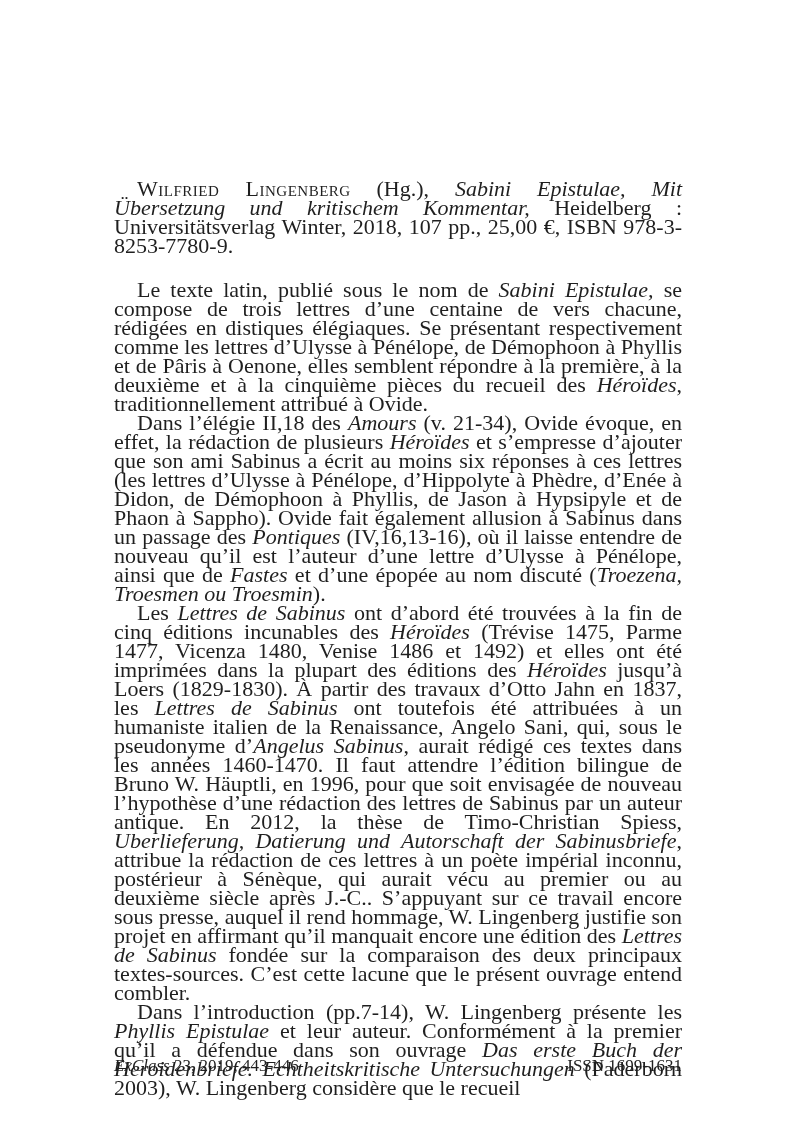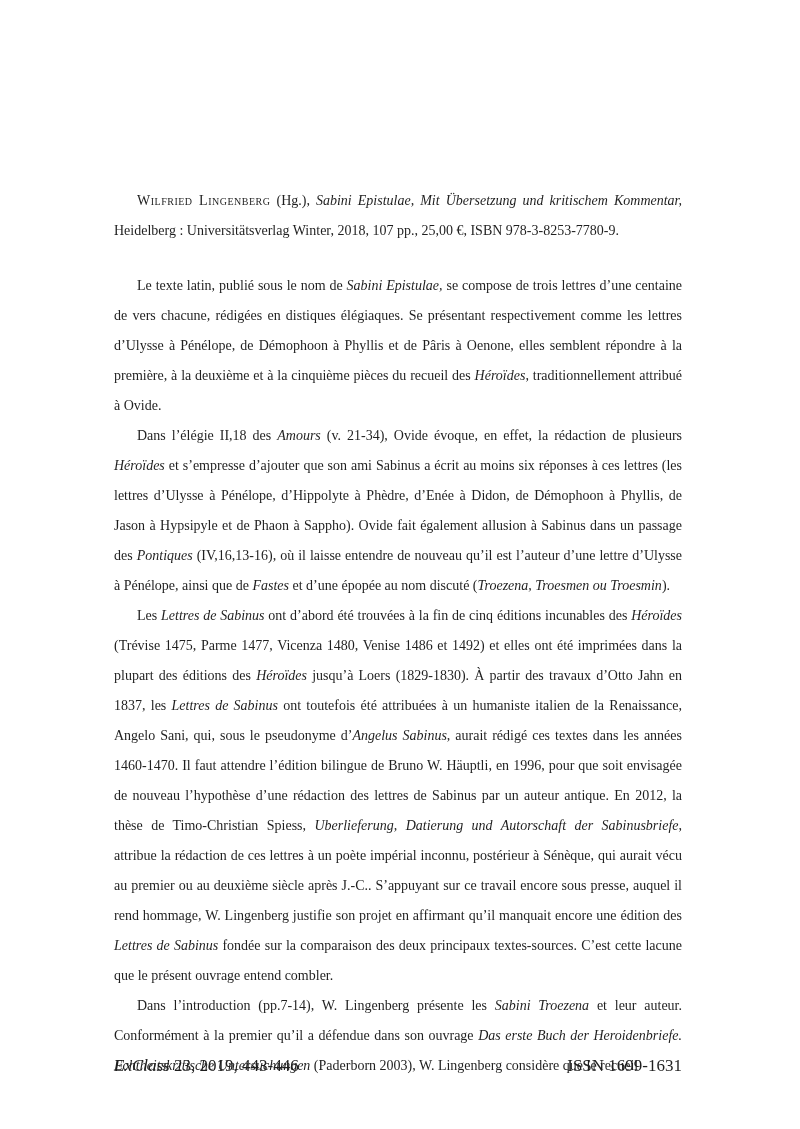--- a/index.html
+++ b/index.html
@@ -12,24 +12,24 @@
     width: 800px;
     height: 1129px;
     background: #ffffff;
     overflow: hidden;
     font-family: "Liberation Serif", serif;
     color: #1f1f1f;
   }
   .content {
     position: absolute;
     left: 114px;
-    top: 186px;
+    top: 179px;
     width: 568px;
-    font-size: 14px;
-    line-height: 30px;
+    font-size: 22px;
+    line-height: 19px;
     text-align: justify;
   }
   .content p {
     margin: 0;
     text-indent: 23px;
   }
   .content p.citation {
     margin-bottom: 25px;
   }
   .run-i {
@@ -53,21 +53,21 @@
 </head>
 <body>
 
 <div class="page">
 
   <div class="content">
     <p class="citation"><span class="run-sc">Wilfried Lingenberg</span><span> (Hg.), </span><span class="run-i">Sabini Epistulae, Mit Übersetzung und kritischem Kommentar,</span><span> Heidelberg : Universitätsverlag Winter, 2018, 107 pp., 25,00 €, ISBN 978-3-8253-7780-9.</span></p>
     <p><span>Le texte latin, publié sous le nom de </span><span class="run-i">Sabini Epistulae,</span><span> se compose de trois lettres d’une centaine de vers chacune, rédigées en distiques élégiaques. Se présentant respectivement comme les lettres d’Ulysse à Pénélope, de Démophoon à Phyllis et de Pâris à Oenone, elles semblent répondre à la première, à la deuxième et à la cinquième pièces du recueil des </span><span class="run-i">Héroïdes</span><span>, traditionnellement attribué à Ovide.</span></p>
     <p><span>Dans l’élégie II,18 des </span><span class="run-i">Amours</span><span> (v. 21-34), Ovide évoque, en effet, la rédaction de plusieurs </span><span class="run-i">Héroïdes</span><span> et s’empresse d’ajouter que son ami Sabinus a écrit au moins six réponses à ces lettres (les lettres d’Ulysse à Pénélope, d’Hippolyte à Phèdre, d’Enée à Didon, de Démophoon à Phyllis, de Jason à Hypsipyle et de Phaon à Sappho). Ovide fait également allusion à Sabinus dans un passage des </span><span class="run-i">Pontiques</span><span> (IV,16,13-16), où il laisse entendre de nouveau qu’il est l’auteur d’une lettre d’Ulysse à Pénélope, ainsi que de </span><span class="run-i">Fastes</span><span> et d’une épopée au nom discuté (</span><span class="run-i">Troezena, Troesmen ou Troesmin</span><span>).</span></p>
     <p><span>Les </span><span class="run-i">Lettres de Sabinus</span><span> ont d’abord été trouvées à la fin de cinq éditions incunables des </span><span class="run-i">Héroïdes</span><span> (Trévise 1475, Parme 1477, Vicenza 1480, Venise 1486 et 1492) et elles ont été imprimées dans la plupart des éditions des </span><span class="run-i">Héroïdes</span><span> jusqu’à Loers (1829-1830). À partir des travaux d’Otto Jahn en 1837, les </span><span class="run-i">Lettres de Sabinus</span><span> ont toutefois été attribuées à un humaniste italien de la Renaissance, Angelo Sani, qui, sous le pseudonyme d’</span><span class="run-i">Angelus Sabinus</span><span>, aurait rédigé ces textes dans les années 1460-1470. Il faut attendre l’édition bilingue de Bruno W. Häuptli, en 1996, pour que soit envisagée de nouveau l’hypothèse d’une rédaction des lettres de Sabinus par un auteur antique. En 2012, la thèse de Timo-Christian Spiess, </span><span class="run-i">Uberlieferung, Datierung und Autorschaft der Sabinusbriefe</span><span>, attribue la rédaction de ces lettres à un poète impérial inconnu, postérieur à Sénèque, qui aurait vécu au premier ou au deuxième siècle après J.-C.. S’appuyant sur ce travail encore sous presse, auquel il rend hommage, W. Lingenberg justifie son projet en affirmant qu’il manquait encore une édition des </span><span class="run-i">Lettres de Sabinus</span><span> fondée sur la comparaison des deux principaux textes-sources. C’est cette lacune que le présent ouvrage entend combler.</span></p>
-    <p><span>Dans l’introduction (pp.7-14), W. Lingenberg présente les </span><span class="run-i">Sabini Troezena</span><span> et leur auteur. Conformément à la premier qu’il a défendue dans son ouvrage </span><span class="run-i">Das erste Buch der Heroidenbriefe. Echtheitskritische Untersuchungen</span><span> (Paderborn 2003), W. Lingenberg considère que le recueil</span></p>
+    <p><span>Dans l’introduction (pp.7-14), W. Lingenberg présente les </span><span class="run-i">Phyllis Epistulae</span><span> et leur auteur. Conformément à la premier qu’il a défendue dans son ouvrage </span><span class="run-i">Das erste Buch der Heroidenbriefe. Echtheitskritische Untersuchungen</span><span> (Paderborn 2003), W. Lingenberg considère que le recueil</span></p>
   </div>
 
   <div class="footer">
     <span><span class="run-i">ExClass</span><span> 23, 2019, 443-446</span></span>
     <span>ISSN 1699-1631</span>
   </div>
 
 </div>
 
 </body></html>

